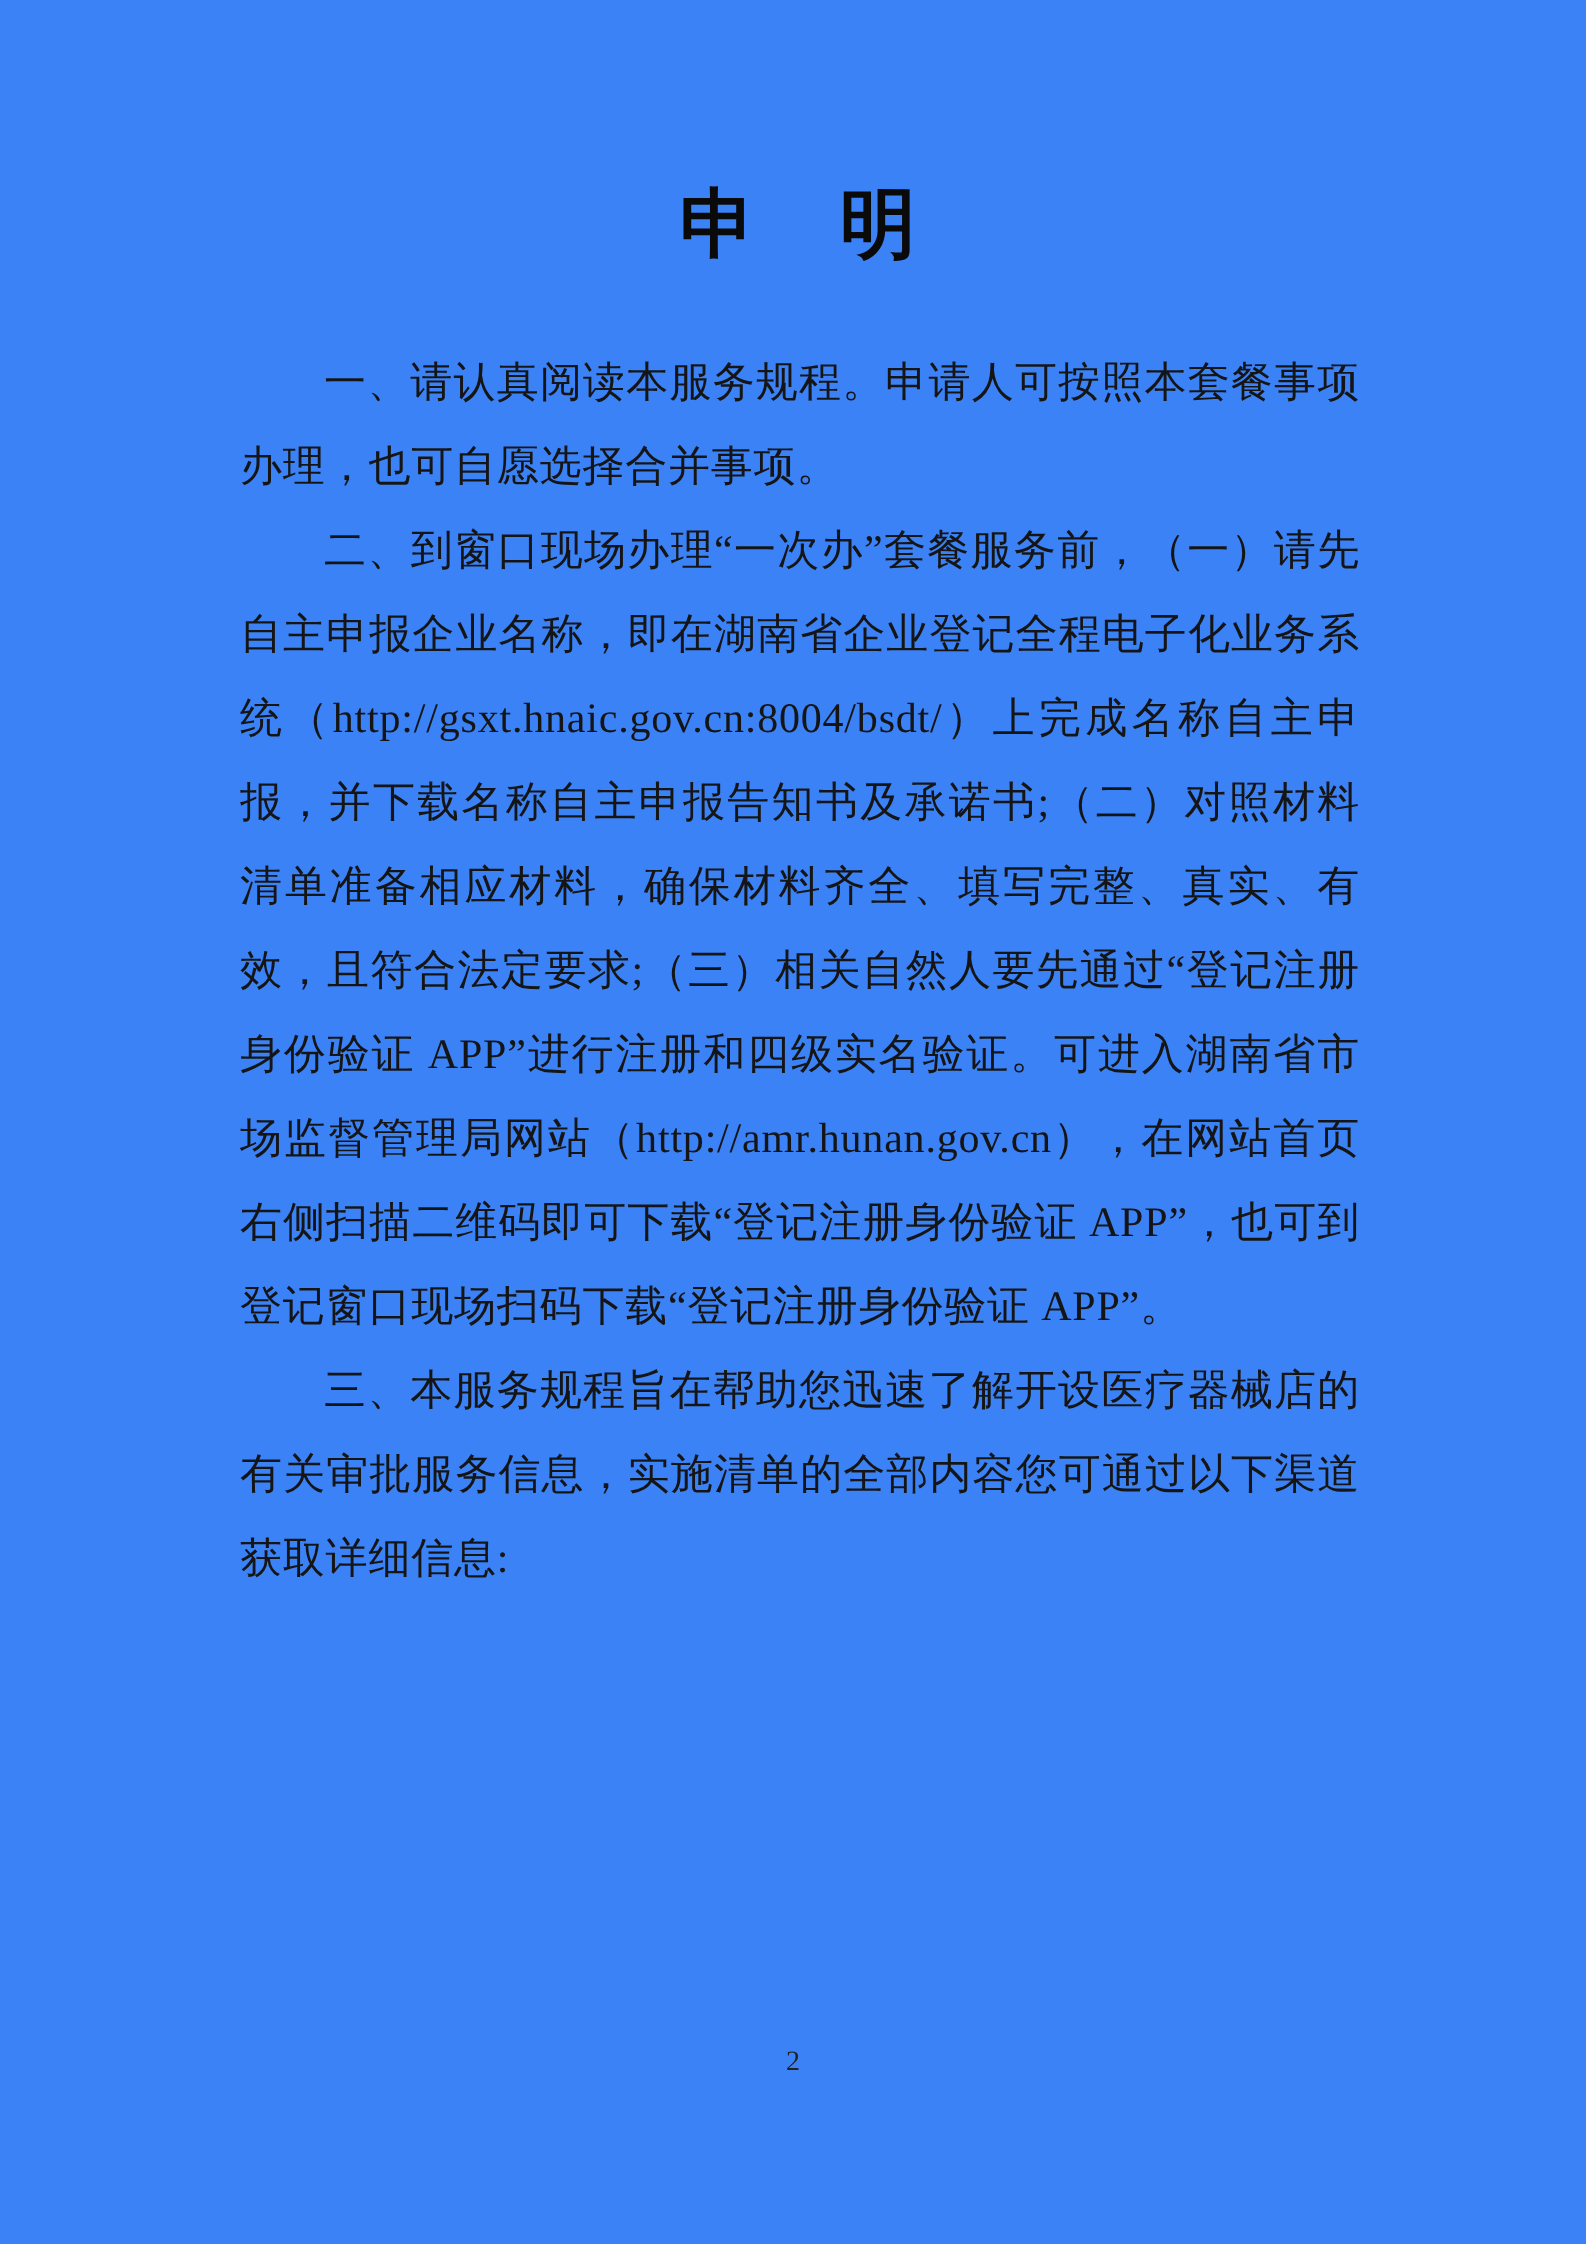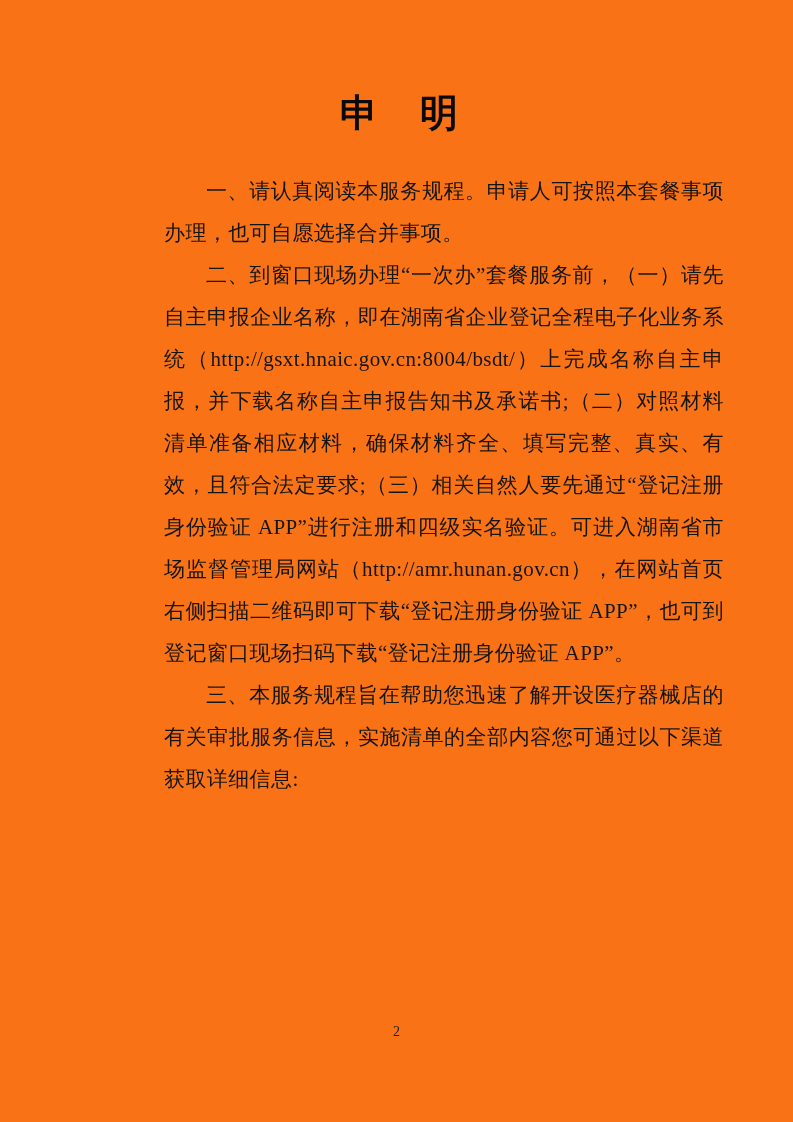--- a/index.html
+++ b/index.html
@@ -4,21 +4,21 @@
 <style>
   html, body {
     margin: 0;
     padding: 0;
     background: #ffffff;
   }
   .page {
     position: relative;
     width: 793px;
     height: 1122px;
-    background: #f97316;
+    background: #3b82f6;
     color: #151515;
     font-family: "Liberation Serif", serif;
     overflow: hidden;
   }
   .doc-title {
     position: absolute;
     top: 90px;
     left: 120px;
     width: 560px;
     margin: 0;
@@ -32,21 +32,20 @@
   }
   .doc-body {
     position: absolute;
     top: 170px;
     left: 120px;
     width: 560px;
     font-size: 21px;
     line-height: 42px;
     letter-spacing: 0.4px;
     text-align: justify;
-    margin-left: 44px;
   }
   .para {
     margin: 0;
     text-indent: 2em;
   }
   .para.url-wrap {
     word-break: break-all;
   }
   .page-footer {
     position: absolute;

